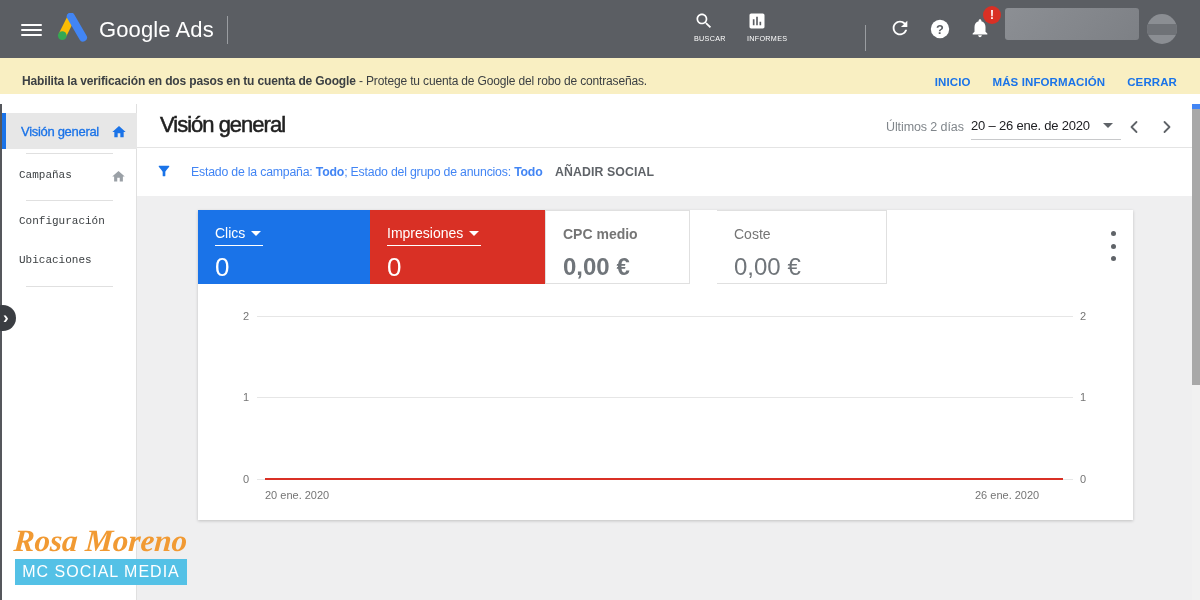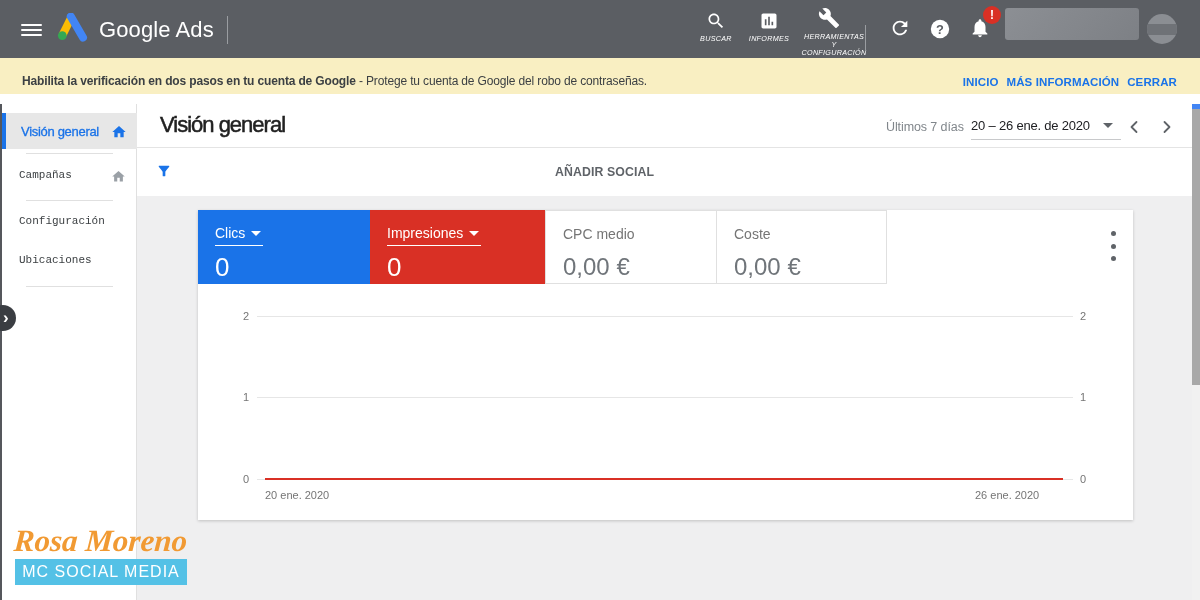--- a/index.html
+++ b/index.html
@@ -3,31 +3,31 @@
 <meta charset="utf-8">
 <style>
 * { margin:0; padding:0; box-sizing:border-box; }
 html,body { width:1200px; height:600px; overflow:hidden; font-family:"Liberation Sans", sans-serif; }
 
 #topbar { position:absolute; left:0; top:0; width:1200px; height:62px; background:#5b5e63; }
 .burger span { position:absolute; left:21px; width:21px; height:2.4px; background:#fff; border-radius:1px; }
 #brand { position:absolute; left:99px; top:17px; color:#fff; font-size:22px; letter-spacing:0.1px; }
 #vsep1 { position:absolute; left:227px; top:16px; width:1px; height:28px; background:#9a9da1; }
 #pgtitle { position:absolute; left:246px; top:18px; color:#fff; font-size:20px; letter-spacing:0.25px; }
-.ticon { position:absolute; top:0; text-align:center; color:#fff;font-style:italic; }
+.ticon { position:absolute; top:0; color:#fff; }
 .ticon .lbl { font-size:7.2px; letter-spacing:0.3px; color:#fff; line-height:8px; }
 #vsep2 { position:absolute; left:865px; top:25px; width:1px; height:26px; background:#9a9da1; }
 #acctblur { position:absolute; left:1005px; top:8px; width:134px; height:32px; border-radius:3px; background:linear-gradient(135deg,#8c8f94,#7d8085); }
 #avatar { position:absolute; left:1147px; top:14px; width:30px; height:30px; border-radius:50%; background:#8b8e93; overflow:hidden; }
 #avatar .band { position:absolute; left:0; top:10px; width:30px; height:11px; background:#6f7277; }
 
 #notice { position:absolute; left:0; top:58px; width:1200px; height:36px; background:#f9efc2; font-size:12px; letter-spacing:-0.15px; color:#3c4043; }
 #notice .msg { position:absolute; left:22px; top:15.5px; }
 #notice .links { position:absolute; right:23px; top:17.5px; color:#1a73e8; font-weight:bold; font-size:11.5px; letter-spacing:0.1px; }
-#notice .links span { margin-left:8px; }
+#notice .links span { margin-left:22px; }
 
 #sidebar { position:absolute; left:0; top:104px; width:137px; height:496px; background:#fff; border-right:1px solid #e0e0e0; }
 .sitem { position:absolute; left:0; width:137px; font-size:11px; color:#3c4043;font-family:Liberation Mono, monospace; }
 #sel { position:absolute; left:2px; top:9px; width:135px; height:36px; background:#e7e7e7; border-left:4px solid #1a73e8; }
 #sel .txt { position:absolute; left:15px; top:11px; color:#1a73e8; font-size:13px; letter-spacing:-0.3px; -webkit-text-stroke:0.3px #1a73e8; }
 .sdiv { position:absolute; left:26px; width:87px; height:1px; background:#e0e0e0; }
 .homeico { position:absolute; }
 #expander { position:absolute; left:-10px; top:201px; width:26px; height:26px; border-radius:50%; background:#3a3d42; color:#fff; }
 #expander .ch { position:absolute; left:13px; top:2.5px; font-size:17px; font-weight:bold; color:#fff; }
 
@@ -39,21 +39,21 @@
 #filterbar { position:absolute; left:137px; top:148px; width:1055px; height:48px; background:#fff; }
 #ftext { position:absolute; left:54px; top:17px; font-size:12.3px; letter-spacing:-0.2px; color:#4285f4; }
 #ftext b { font-weight:bold; }
 #afiltro { position:absolute; left:418px; top:17px; font-size:12.3px; color:#5f6368; font-weight:bold; letter-spacing:0.1px; }
 #content { position:absolute; left:137px; top:196px; width:1055px; height:404px; background:#efeff0; }
 
 #card { position:absolute; left:61px; top:14px; width:935px; height:310px; background:#fff; box-shadow:0 1px 3px rgba(0,0,0,0.2); }
 .statbox { position:absolute; top:0; height:74px; color:#fff; }
 #box-clics { left:0; width:172px; background:#1a73e8; }
 #box-impr { left:172px; width:175px; background:#d93025; }
-#box-cpc { left:347px; width:172px; background:#fff; border:1px solid #e0e0e0; color:#757575; }
+#box-cpc { left:347px; width:145px; background:#fff; border:1px solid #e0e0e0; color:#757575;font-weight:bold; }
 #box-coste { left:519px; width:170px; background:#fff; border:1px solid #e0e0e0; border-left:none; color:#757575; }
 .statbox .lab { position:absolute; left:17px; top:15px; font-size:14px;text-align:center; }
 .statbox .lab.sel { border-bottom:1px solid #fff; padding-bottom:4px; padding-right:2px; }
 .statbox .val { position:absolute; left:17px; top:42px; font-size:26px; }
 .statbox .val.eur { font-size:24px; top:42px; color:#70757a; }
 .caret { display:inline-block; width:0; height:0; border-left:5.5px solid transparent; border-right:5.5px solid transparent; border-top:5.5px solid #fff; margin-left:6px; vertical-align:2px; }
 #dots { position:absolute; left:913px; top:21px; }
 #dots div { width:5px; height:5px; border-radius:50%; background:#5f6368; margin-bottom:7.5px; }
 
 .grid { position:absolute; left:59px; width:816px; height:1px; background:#e6e6e6; }
@@ -89,26 +89,20 @@
       <path d="M15.5 14h-.79l-.28-.27C15.41 12.59 16 11.11 16 9.5 16 5.91 13.09 3 9.5 3S3 5.91 3 9.5 5.91 16 9.5 16c1.61 0 3.09-.59 4.23-1.57l.27.28v.79l5 4.99L20.49 19l-4.99-5zm-6 0C7.01 14 5 11.99 5 9.5S7.01 5 9.5 5 14 7.01 14 9.5 11.99 14 9.5 14z"></path>
     </svg>
     <div class="lbl">BUSCAR</div>
   </div>
   <div class="ticon" style="left:747px;width:44px">
     <svg width="20" height="20" style="margin-top:11px" viewBox="0 0 24 24" fill="#fff">
       <path d="M19 3H5c-1.1 0-2 .9-2 2v14c0 1.1.9 2 2 2h14c1.1 0 2-.9 2-2V5c0-1.1-.9-2-2-2zM9 17H7v-7h2v7zm4 0h-2V7h2v10zm4 0h-2v-4h2v4z"></path>
     </svg>
     <div class="lbl">INFORMES</div>
   </div>
-  <div class="ticon" style="left:800px;width:68px">
-    <svg width="22" height="22" style="margin-top:7px;position:relative;left:-5px" viewBox="0 0 24 24" fill="#fff">
-      <path d="M22.7 19l-9.1-9.1c.9-2.3.4-5-1.5-6.9-2-2-5-2.4-7.4-1.3L9 6 6 9 1.6 4.7C.4 7.1.9 10.1 2.9 12.1c1.9 1.9 4.6 2.4 6.9 1.5l9.1 9.1c.4.4 1 .4 1.4 0l2.3-2.3c.5-.4.5-1.1.1-1.4z"></path>
-    </svg>
-    <div class="lbl">HERRAMIENTAS<br>Y<br>CONFIGURACIÓN</div>
-  </div>
   <div id="vsep2"></div>
 
   <svg width="22" height="22" style="position:absolute;left:889px;top:17px" viewBox="0 0 24 24" fill="#fff">
     <path d="M17.65 6.35C16.2 4.9 14.21 4 12 4c-4.42 0-7.99 3.58-7.99 8s3.57 8 7.99 8c3.73 0 6.84-2.55 7.73-6h-2.08c-.82 2.33-3.04 4-5.65 4-3.31 0-6-2.69-6-6s2.69-6 6-6c1.66 0 3.14.69 4.22 1.78L13 11h7V4l-2.35 2.35z"></path>
   </svg>
   <svg width="22" height="22" style="position:absolute;left:929px;top:18px" viewBox="0 0 24 24">
     <circle cx="12" cy="12" r="10" fill="#fff"></circle>
     <text x="12" y="17" font-size="14" font-weight="bold" fill="#5b5e63" text-anchor="middle" font-family="Liberation Sans">?</text>
   </svg>
   <svg width="22" height="22" style="position:absolute;left:969px;top:17px" viewBox="0 0 24 24" fill="#fff">
@@ -144,34 +138,35 @@
   <div class="sitem" style="top:150px;left:19px">Ubicaciones</div>
   <div class="sdiv" style="top:182px"></div>
   <div id="expander">
       <span class="ch">›</span>
     </div>
 </div>
 
 <div id="pagehead">
   <span id="ptitle">Visión general</span>
 </div>
-<div id="drange">Últimos 7 días</div>
+<div id="drange">Últimos 2 días</div>
 <div id="dval">20 – 26 ene. de 2020</div>
 <div id="dcaret"></div>
 <svg width="14" height="14" style="position:absolute;left:1127px;top:120px" viewBox="0 0 14 14" fill="none">
     <path d="M9.5 2 L4.5 7 L9.5 12" stroke="#5f6368" stroke-width="1.8" stroke-linecap="round" stroke-linejoin="round"></path>
   </svg>
 <svg width="14" height="14" style="position:absolute;left:1160px;top:120px" viewBox="0 0 14 14" fill="none">
     <path d="M4.5 2 L9.5 7 L4.5 12" stroke="#5f6368" stroke-width="1.8" stroke-linecap="round" stroke-linejoin="round"></path>
   </svg>
 
 <div id="filterbar">
   <svg width="16" height="16" style="position:absolute;left:19px;top:15px" viewBox="0 0 24 24" fill="#1a73e8">
     <path d="M4.25 5.61C6.27 8.2 10 13 10 13v6c0 .55.45 1 1 1h2c.55 0 1-.45 1-1v-6s3.72-4.8 5.74-7.39C20.25 4.95 19.78 4 18.95 4H5.04c-.83 0-1.3.95-.79 1.61z"></path>
   </svg>
+  <div id="ftext">Estado de la campaña: <b>Todo</b>; Estado del grupo de anuncios: <b>Todo</b></div>
   <div id="afiltro">AÑADIR SOCIAL</div>
 </div>
 
 <div id="content">
   <div id="card">
     <div class="statbox" id="box-clics">
       <span class="lab sel">Clics<span class="caret"></span></span>
       <span class="val">0</span>
     </div>
     <div class="statbox" id="box-impr">

